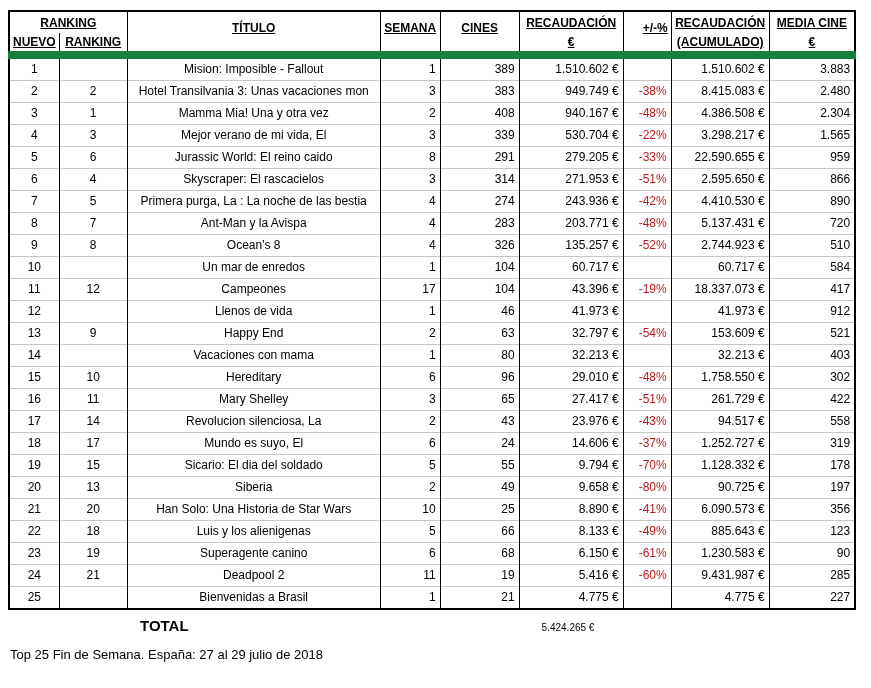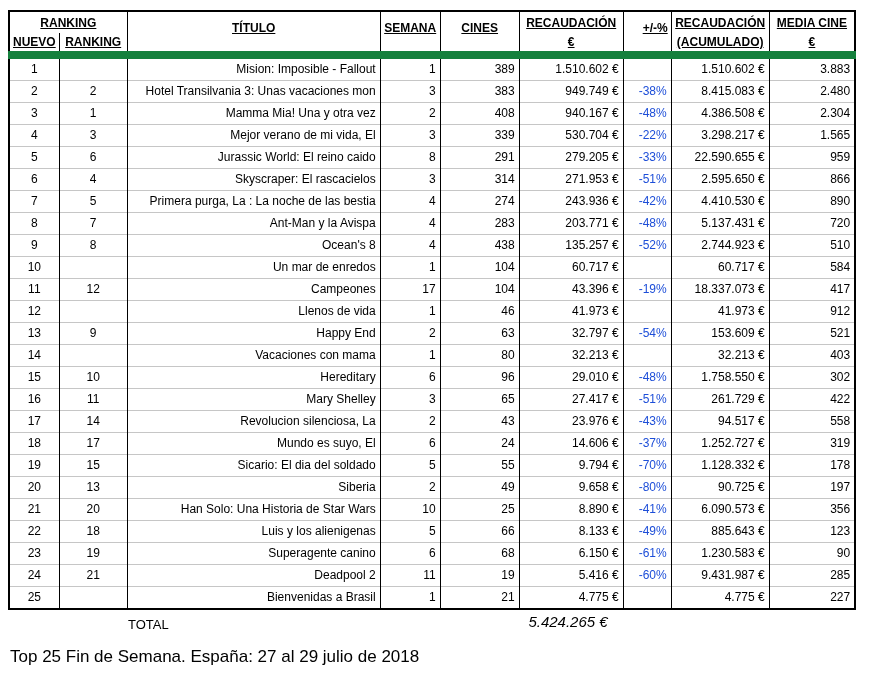--- a/index.html
+++ b/index.html
@@ -21,27 +21,27 @@
   thead tr{height:22px;}
   thead th.vtop{vertical-align:top;padding-top:9px;}
   tbody td{
     font-size:12px;height:21px;line-height:21px;
     border-left:1px solid #000;border-right:1px solid #000;
     border-top:1px solid #c6c6c6;
     padding:0 4px;white-space:nowrap;overflow:hidden;
   }
   tbody tr:first-child td{border-top:none;}
   .c{text-align:center;}
-  .l{text-align:right;}
+  .l{text-align:center;}
   .r{text-align:right;}
-  .red{color:#1d4ed8;}
+  .red{color:#b91c1c;}
   .total-row{position:absolute;left:8px;top:613px;width:844px;height:24px;font-size:12px;}
-  .total-label{position:absolute;left:120px;top:4px;font-size:13px;}
-  .total-value{position:absolute;left:500px;width:120px;top:0px;font-size:15px;text-align:center;font-style:italic;}
-  .footer-line1{position:absolute;left:10px;top:647px;font-size:17px;}
+  .total-label{position:absolute;left:132px;top:4px;font-size:15px;font-weight:bold;}
+  .total-value{position:absolute;left:500px;width:120px;top:9px;font-size:10px;text-align:center;}
+  .footer-line1{position:absolute;left:10px;top:647px;font-size:13px;}
   .footer-line2{position:absolute;left:10px;top:673px;font-size:13px;}
 </style>
 </head>
 <body>
 
 <div class="page">
 
   <table class="box">
     <colgroup>
       <col style="width:48px">
@@ -160,21 +160,21 @@
       <td class="r">203.771 €</td>
       <td class="r red">-48%</td>
       <td class="r">5.137.431 €</td>
       <td class="r">720</td>
     </tr>
         <tr>
       <td class="c">9</td>
       <td class="c">8</td>
       <td class="l">Ocean's 8</td>
       <td class="r">4</td>
-      <td class="r">438</td>
+      <td class="r">326</td>
       <td class="r">135.257 €</td>
       <td class="r red">-52%</td>
       <td class="r">2.744.923 €</td>
       <td class="r">510</td>
     </tr>
         <tr>
       <td class="c">10</td>
       <td class="c"></td>
       <td class="l">Un mar de enredos</td>
       <td class="r">1</td>

